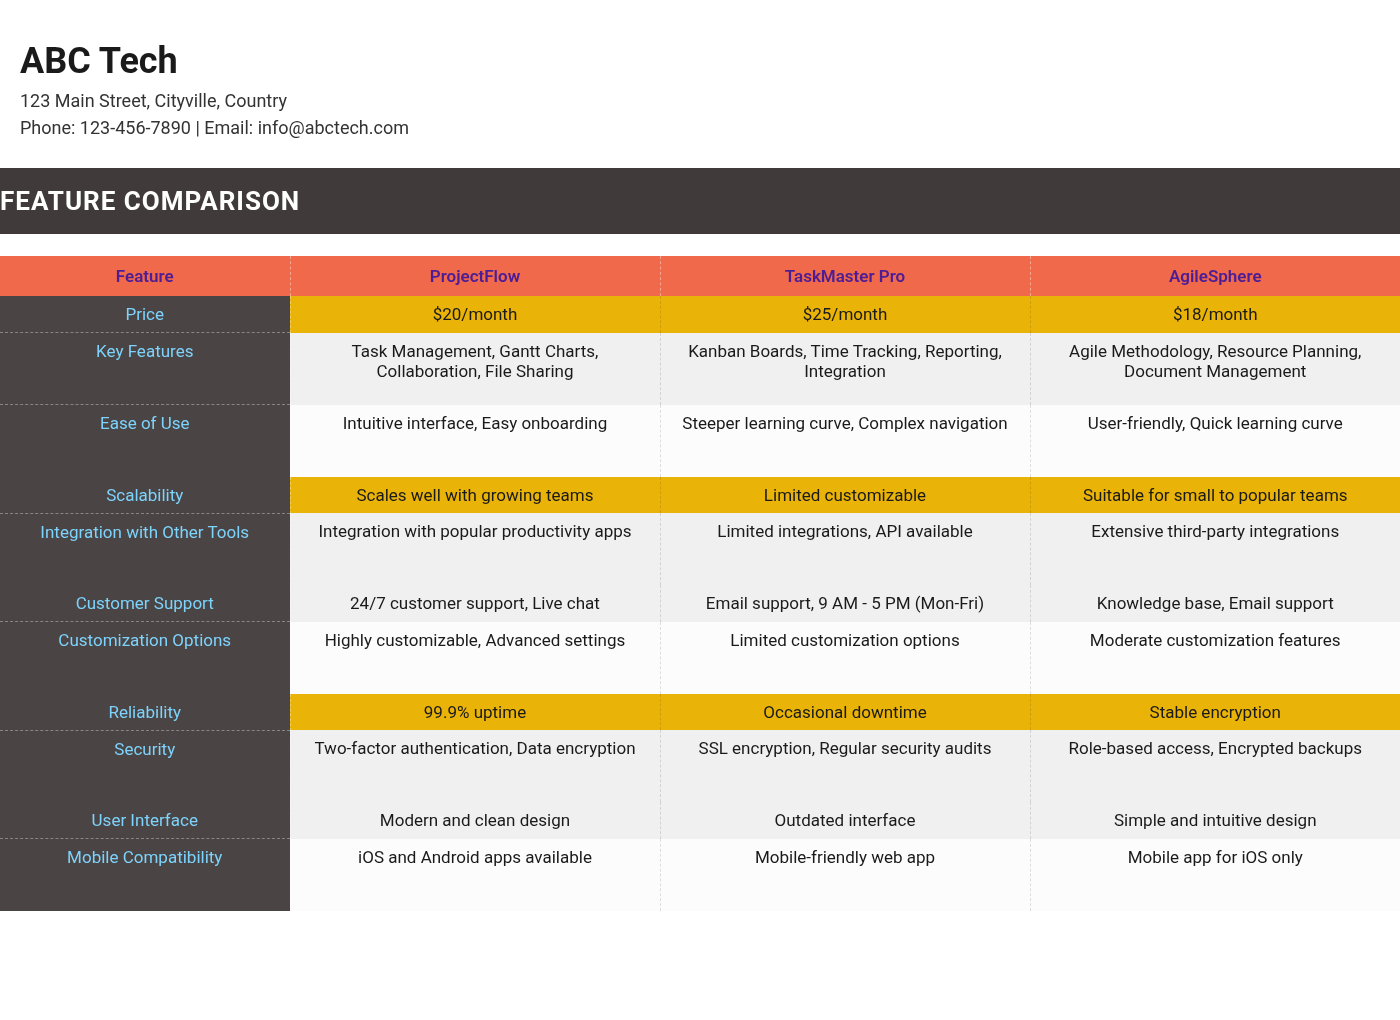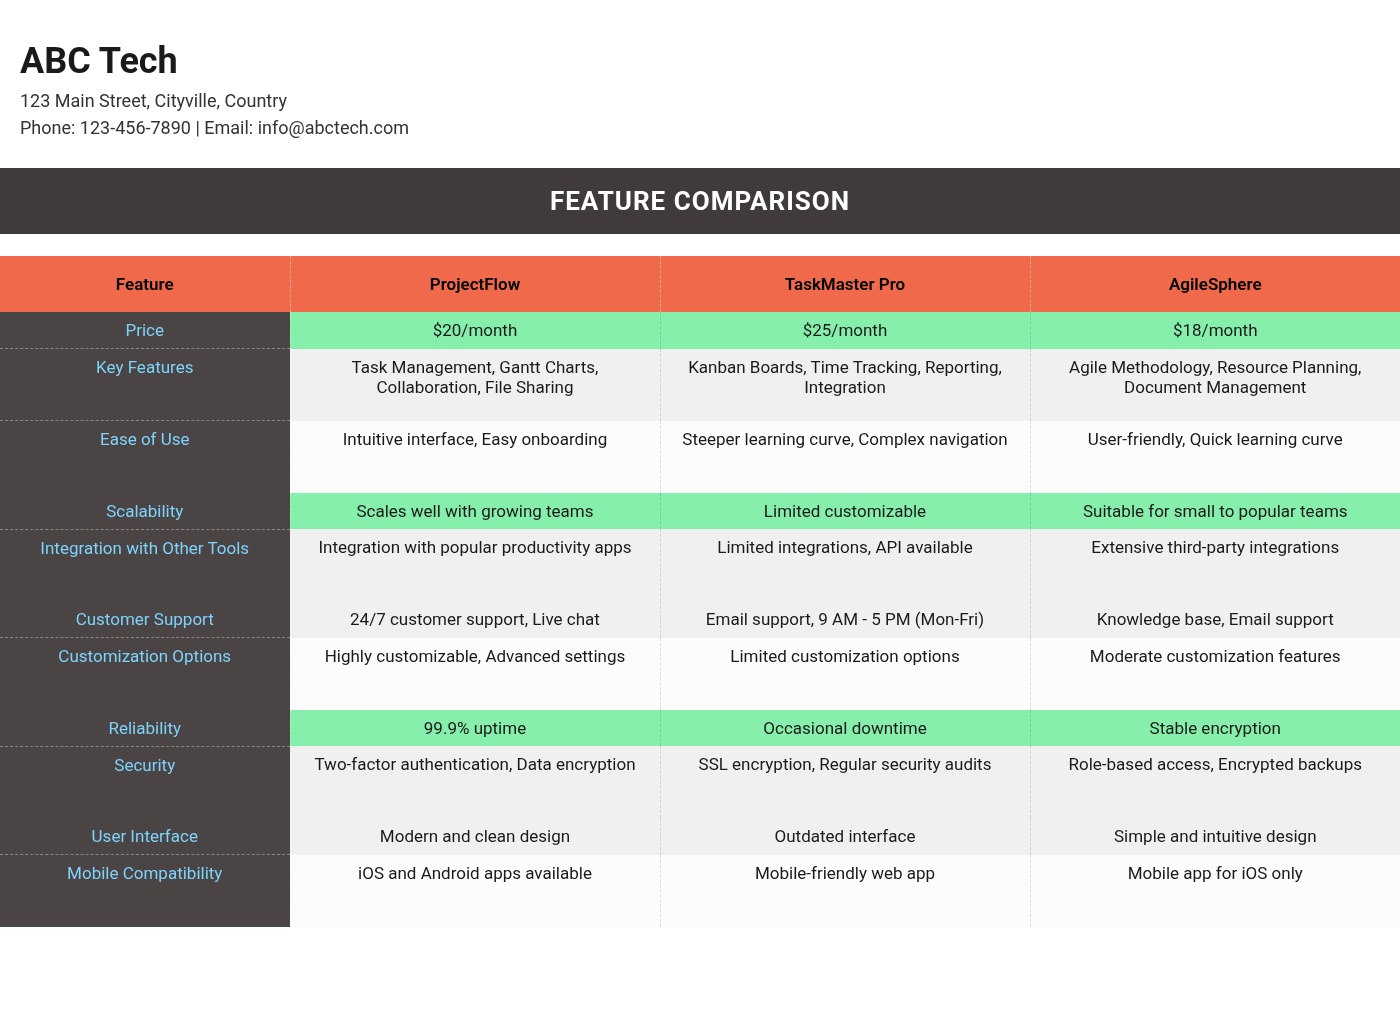--- a/index.html
+++ b/index.html
@@ -23,42 +23,41 @@
     color: #333;
     margin-bottom: 6px;
   }
   .contact {
     font-size: 18px;
     color: #333;
   }
   .banner {
     background: #403a3a;
     color: #fff;
-    text-align: center;
     padding: 18px 0;
     font-size: 26px;
     font-weight: 700;
     letter-spacing: 1px;
   }
   .spacer {
     height: 22px;
   }
   table {
     width: 100%;
     border-collapse: collapse;
     table-layout: fixed;
   }
   col.feature-col { width: 290px; }
   col.product-col { width: calc((100% - 290px) / 3); }
   thead th {
     background: #f0694a;
-    color: #000000;
+    color: #4c1d95;
     font-weight: 600;
     font-size: 17px;
-    padding: 18px 10px;
+    padding: 10px 10px;
     text-align: center;
     border-right: 1px dashed rgba(255,255,255,0.4);
     margin-left: 48px;
   }
   thead th:last-child { border-right: none; }
   tbody td {
     font-size: 17px;
     text-align: center;
     vertical-align: top;
     padding: 8px 14px 8px;
@@ -67,21 +66,21 @@
   }
   tbody td:last-child { border-right: none; }
   td.feature-label {
     background: #4a4444;
     color: #7dd3fc;
     border-top: 1px dashed rgba(255,255,255,0.35);
     border-right: 1px dashed rgba(255,255,255,0.35);
   }
   tr.pair-start td.feature-label { border-top: none; }
   tr.tall td { height: 72px; }
-  tr.pair-start.alt-a td.value-cell { background: #86efac; }
+  tr.pair-start.alt-a td.value-cell { background: #eab308; }
   tr.pair-second.alt-a td.value-cell,
   tr.pair-start.alt-b td.value-cell { background: #f0f0f0; }
   tr.pair-second.alt-b td.value-cell { background: #fcfcfc; }
 </style>
 </head>
 <body>
 
 <div class="header">
   <div class="company-name">ABC Tech</div>
   <div class="address">123 Main Street, Cityville, Country</div>

